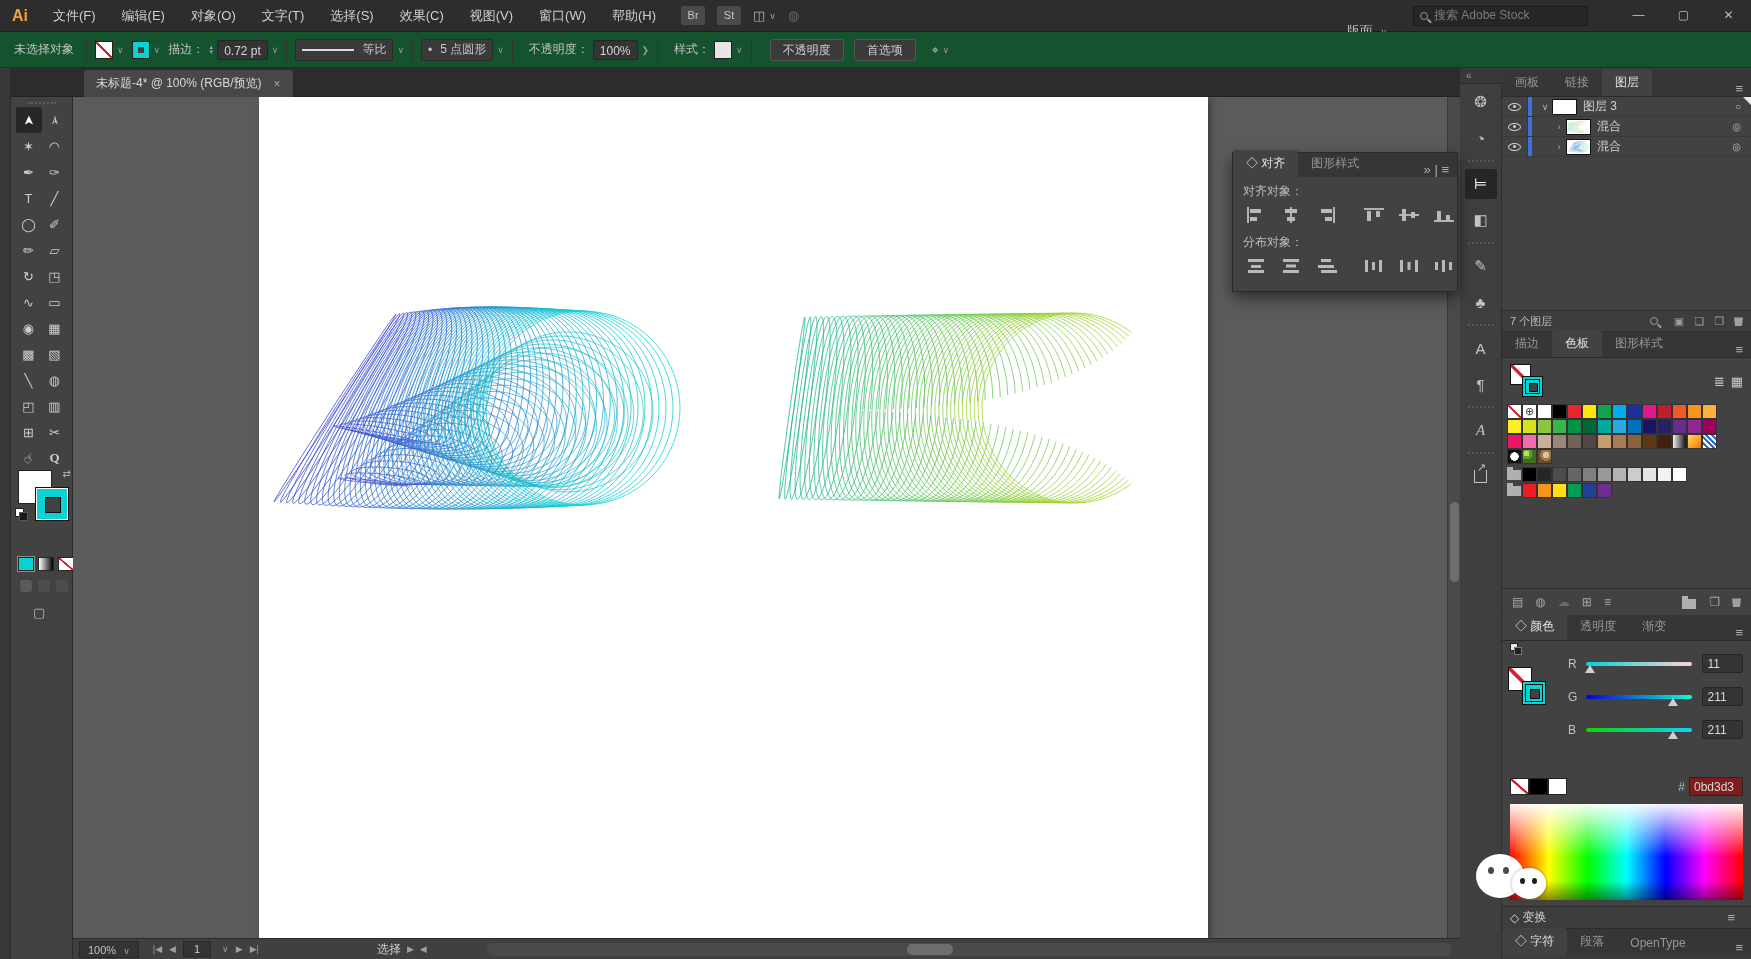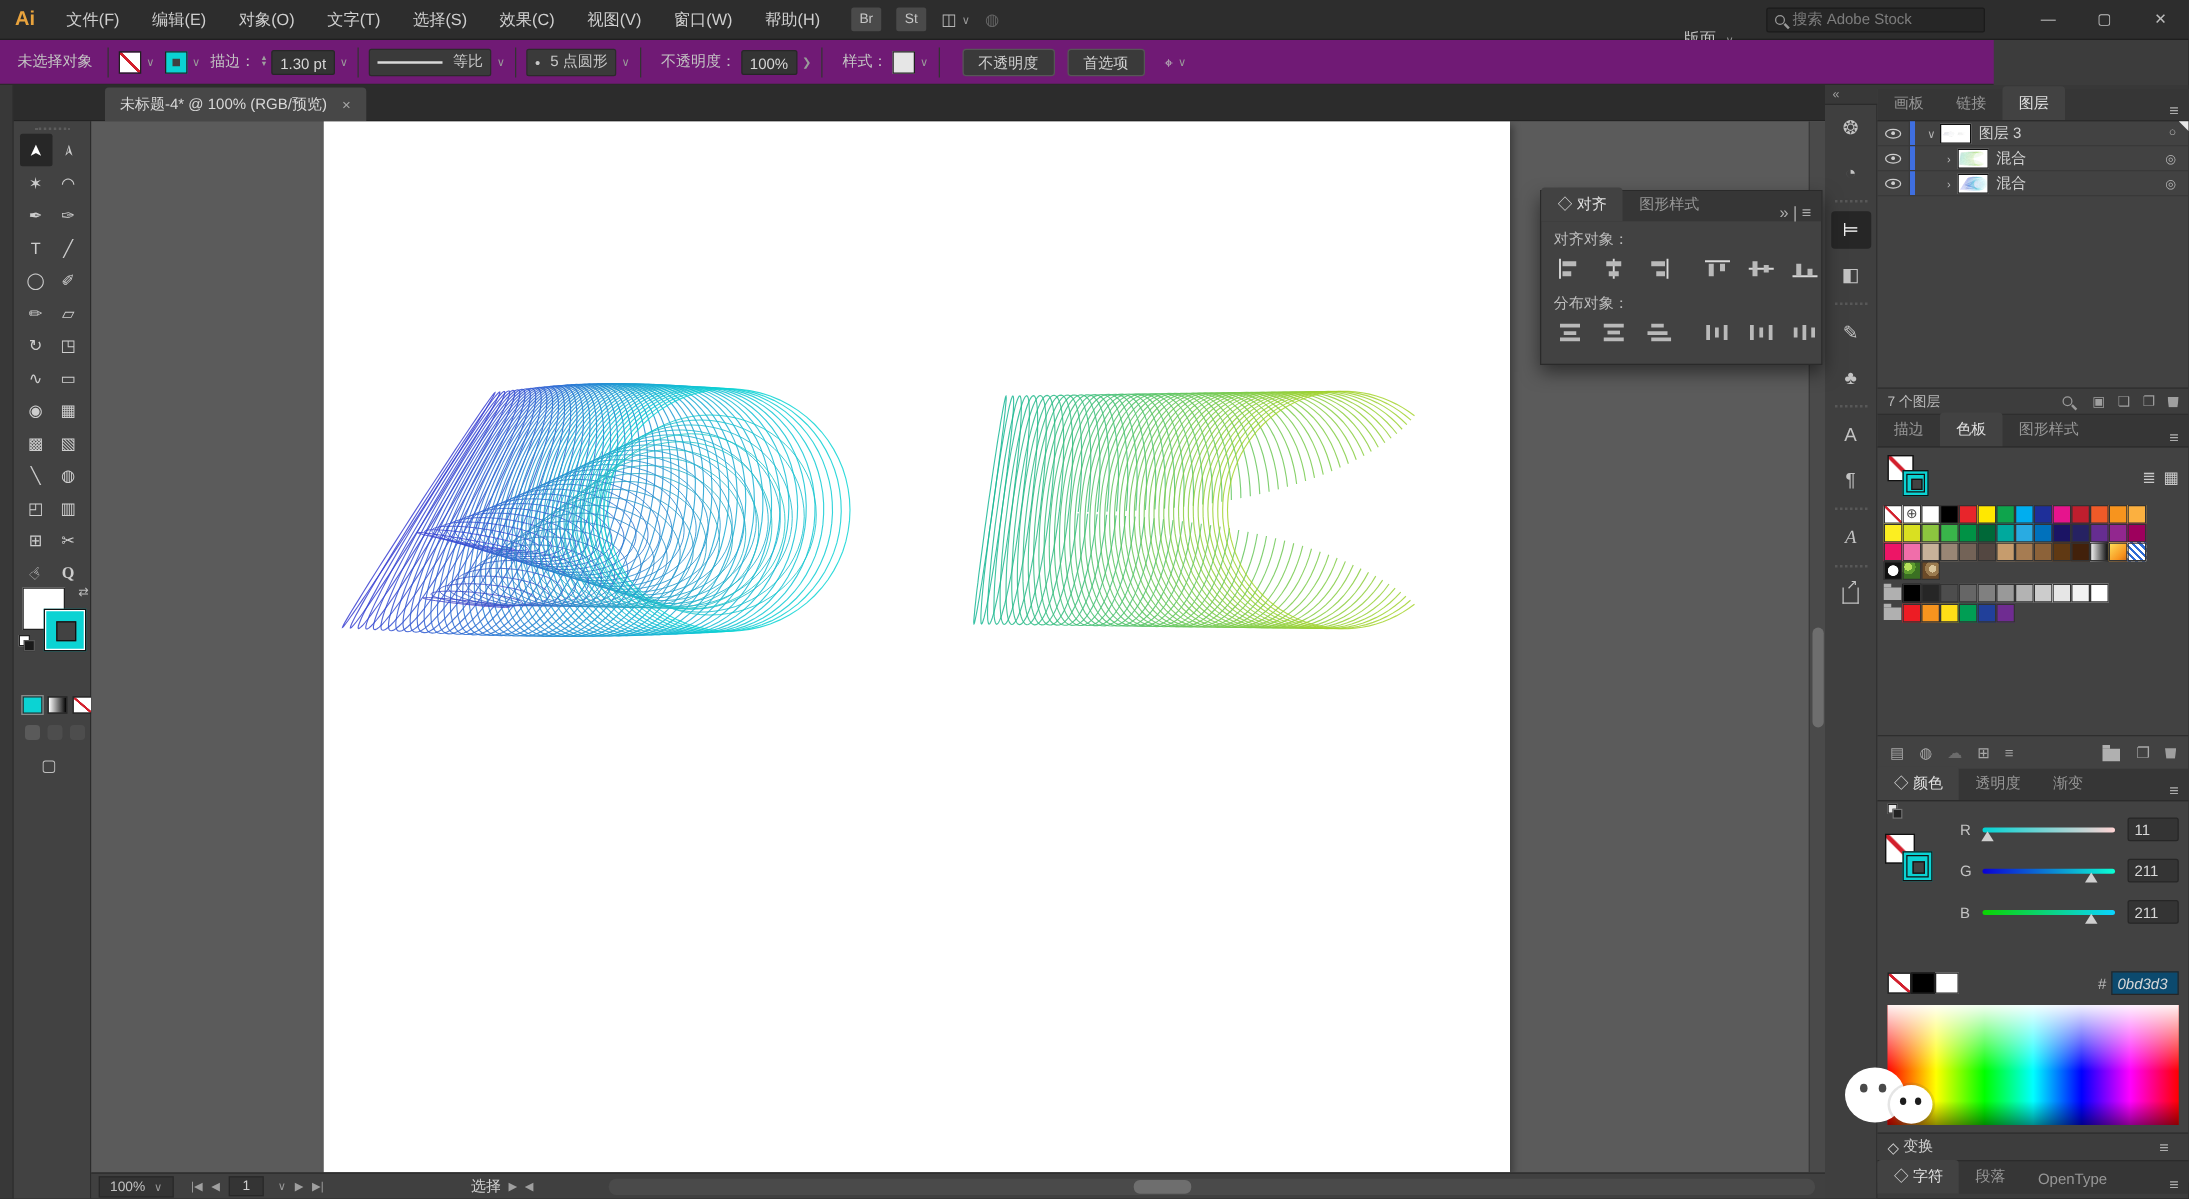--- a/index.html
+++ b/index.html
@@ -13,21 +13,21 @@
   .tb-chip{width:24px;height:19px;background:#4a4a4a;border-radius:2px;color:#c6c6c6;font-size:11px;text-align:center;line-height:19px;margin-left:12px;}
   .tb-ico{color:#b5b5b5;font-size:13px;margin-left:12px;}
   .chev{font-size:9px;color:#9a9a9a;margin-left:4px;}
   .spacer{flex:1;}
   .workspace{font-size:13px;color:#c5c5c5;margin-right:26px;margin-top:30px;}
   .searchbox{width:175px;height:20px;background:#262626;border:1px solid #1b1b1b;border-radius:2px;display:flex;align-items:center;padding:0 6px;margin-right:28px;color:#7d7d7d;font-size:12px;}
   .mag{width:8px;height:8px;border:1.5px solid #9a9a9a;border-radius:50%;position:relative;display:inline-block;margin-right:6px;flex:none;}
   .mag::after{content:"";position:absolute;width:5px;height:1.5px;background:#9a9a9a;left:6px;top:7px;transform:rotate(45deg);}
   .winbtn{width:45px;height:31px;text-align:center;line-height:31px;color:#bdbdbd;font-size:12px;}
   
-  .controlbar{left:0;top:32px;width:1595px;height:36px;background:#701a75;border-bottom:1px solid #2a2a2a;display:flex;align-items:center;font-size:12px;color:#c7c7c7;}
+  .controlbar{left:0;top:32px;width:1751px;height:36px;background:#14532d;border-bottom:1px solid #2a2a2a;display:flex;align-items:center;font-size:12px;color:#c7c7c7;}
   .cb-sep{width:1px;height:24px;background:#333;margin:0 8px;}
   .cb-label{margin:0 4px 0 8px;color:#c3c3c3;}
   .chip{width:18px;height:18px;border:1px solid #202020;background:#fff;position:relative;display:inline-block;vertical-align:middle;}
   .none-diag{background:linear-gradient(to top right,#fff 44%,#d21f2c 46%,#d21f2c 54%,#fff 56%);}
   .stroke-chip{background:#0bd3d3;}
   .stroke-chip::after{content:"";position:absolute;left:5px;top:5px;width:6px;height:6px;background:#404040;}
   .stepper{display:inline-flex;flex-direction:column;font-size:6px;color:#9f9f9f;line-height:5px;margin-right:3px;}
   .valuebox{background:#343434;border:1px solid #262626;border-radius:2px;height:20px;line-height:20px;padding:0 6px;color:#d6d6d6;min-width:44px;}
   .linepreview{width:52px;height:2px;background:#d9d9d9;display:inline-block;vertical-align:middle;margin-right:8px;}
   .dd{background:#3a3a3a;border:1px solid #2b2b2b;border-radius:2px;height:22px;display:inline-flex;align-items:center;padding:0 6px;}
@@ -130,21 +130,21 @@
   .mini-swap .q2{position:absolute;left:4px;top:4px;width:8px;height:8px;background:#222;border:1px solid #777;}
   .srow{display:flex;align-items:center;height:33px;padding-left:58px;}
   .srow .lab{width:16px;font-size:12px;color:#c3c3c3;}
   .track{position:relative;width:108px;height:4px;border-radius:2px;margin:0 10px 0 2px;}
   .sthumb{position:absolute;top:3px;width:0;height:0;border-left:5px solid transparent;border-right:5px solid transparent;border-bottom:8px solid #cfcfcf;transform:translateX(-5px);}
   .sval{background:#343434;border:1px solid #262626;border-radius:2px;width:42px;height:19px;line-height:18px;padding:0 5px;font-size:12px;color:#d8d8d8;}
   .hexrow{display:flex;align-items:center;padding:4px 8px 0;}
   .hexchips{display:flex;}
   .hx{width:19px;height:17px;border:1px solid #222;}
   .hexlab{margin-left:auto;color:#b9b9b9;font-size:12px;margin-right:4px;}
-  .hexval{background:#0c4a6e;border:1px solid #262626;width:54px;height:19px;line-height:18px;font-size:12px;color:#d8d8d8;padding:0 4px;font-style:italic;}
+  .hexval{background:#7f1d1d;border:1px solid #262626;width:54px;height:19px;line-height:18px;font-size:12px;color:#d8d8d8;padding:0 4px;}
   .spectrum{margin:8px 8px 0;height:96px;background:linear-gradient(to bottom,rgba(255,255,255,.95),rgba(255,255,255,0) 55%,rgba(0,0,0,0) 80%,rgba(0,0,0,.45)),linear-gradient(to right,#f00,#ff0,#0f0,#0ff,#00f,#f0f,#f00);}
   .barrow{display:flex;align-items:center;height:22px;background:#3d3d3d;border-top:1px solid #2c2c2c;font-size:12px;color:#d0d0d0;padding:0 8px;margin-top:6px;}
   .typerow{display:flex;align-items:flex-end;height:27px;background:#363636;border-top:1px solid #2b2b2b;font-size:12px;}
   
   .alignpanel{left:1232px;top:152px;width:226px;height:140px;background:#424242;border:1px solid #2a2a2a;box-shadow:0 6px 14px rgba(0,0,0,.5);}
   .ap-tabs{display:flex;align-items:flex-end;height:24px;background:#363636;font-size:12px;}
   .ap-body{padding:6px 10px;font-size:12px;color:#bdbdbd;}
   .ap-row{display:flex;gap:13px;margin:6px 0 10px 2px;align-items:center;}
   .ap-gap{width:10px;}
   .ap-btn{width:22px;height:18px;display:flex;align-items:center;justify-content:center;}
@@ -196,21 +196,21 @@
     <span class="chip none-diag"></span>
     <span class="chev">∨</span>
     <span style="width:8px;"></span>
     <span class="chip stroke-chip"></span>
     <span class="chev">∨</span>
     <span class="cb-label">描边：</span>
     <span class="stepper">
         <span>▲</span>
         <span>▼</span>
       </span>
-    <span class="valuebox">1.30 pt</span>
+    <span class="valuebox">0.72 pt</span>
     <span class="chev">∨</span>
     <span class="cb-sep"></span>
     <span class="dd">
         <span class="linepreview"></span>
         <span>等比</span>
       </span>
     <span class="chev">∨</span>
     <span class="cb-sep"></span>
     <span class="dd">
         <span style="margin-right:8px;">•</span>

